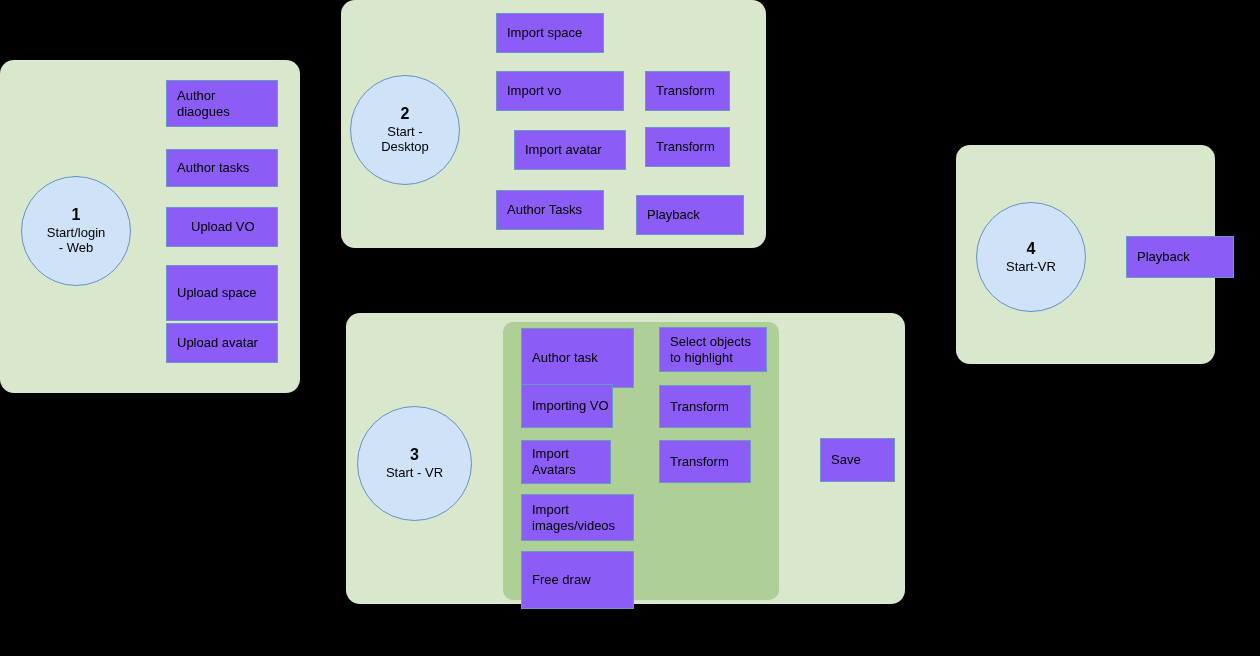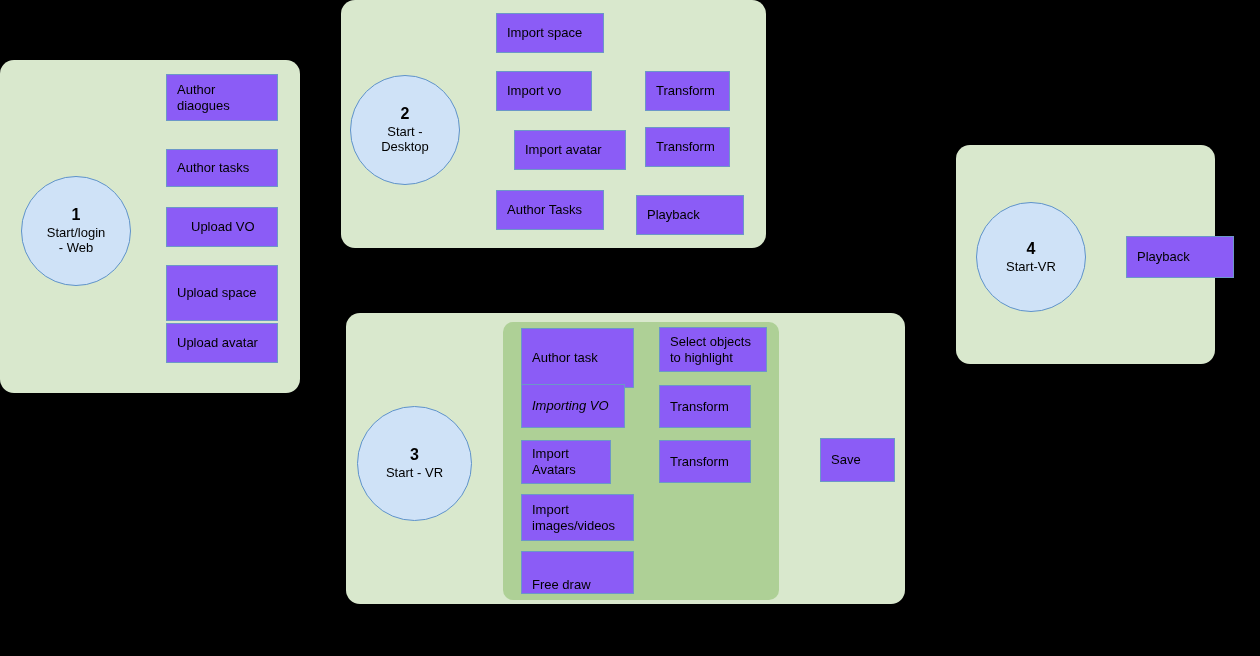--- a/index.html
+++ b/index.html
@@ -63,21 +63,21 @@
     </g>
   </svg>
 
   <div class="group" style="left:0px;top:60px;width:300px;height:333px;">
   </div>
   <div class="circle" style="left:21px;top:176px;width:110px;height:110px;">
     <div class="num">1</div>
     <div class="lbl">Start/login
 - Web</div>
   </div>
-  <div class="box" style="left:166px;top:74px;width:112px;height:47px;">
+  <div class="box" style="left:166px;top:80px;width:112px;height:47px;">
     <span>Author
 diaogues</span>
   </div>
   <div class="box" style="left:166px;top:149px;width:112px;height:38px;">
     <span>Author tasks</span>
   </div>
   <div class="box" style="left:166px;top:207px;width:112px;height:40px;padding-left:24px;">
     <span>Upload VO</span>
   </div>
   <div class="box" style="left:166px;top:265px;width:112px;height:56px;">
@@ -90,21 +90,21 @@
   <div class="group" style="left:341px;top:0px;width:425px;height:248px;">
   </div>
   <div class="circle" style="left:350px;top:75px;width:110px;height:110px;">
     <div class="num">2</div>
     <div class="lbl">Start -
 Desktop</div>
   </div>
   <div class="box" style="left:496px;top:13px;width:108px;height:40px;">
     <span>Import space</span>
   </div>
-  <div class="box" style="left:496px;top:71px;width:96px;height:40px;">
+  <div class="box" style="left:496px;top:71px;width:128px;height:40px;">
     <span>Import vo</span>
   </div>
   <div class="box" style="left:645px;top:71px;width:85px;height:40px;">
     <span>Transform</span>
   </div>
   <div class="box" style="left:496px;top:130px;width:112px;height:40px;margin-left:18px;">
     <span>Import avatar</span>
   </div>
   <div class="box" style="left:645px;top:127px;width:85px;height:40px;">
     <span>Transform</span>
@@ -124,37 +124,37 @@
     <div class="num">3</div>
     <div class="lbl">Start - VR</div>
   </div>
   <div class="box" style="left:521px;top:328px;width:113px;height:60px;">
     <span>Author task</span>
   </div>
   <div class="box" style="left:659px;top:327px;width:108px;height:45px;">
     <span>Select objects
 to highlight</span>
   </div>
-  <div class="box" style="left:521px;top:384px;width:104px;height:44px;font-style:italic;">
+  <div class="box" style="left:521px;top:384px;width:92px;height:44px;">
     <span>Importing VO</span>
   </div>
   <div class="box" style="left:659px;top:385px;width:92px;height:43px;">
     <span>Transform</span>
   </div>
   <div class="box" style="left:521px;top:440px;width:90px;height:44px;">
     <span>Import Avatars</span>
   </div>
   <div class="box" style="left:659px;top:440px;width:92px;height:43px;">
     <span>Transform</span>
   </div>
   <div class="box" style="left:521px;top:494px;width:113px;height:47px;">
     <span>Import
 images/videos</span>
   </div>
-  <div class="box" style="left:521px;top:551px;width:113px;height:43px;align-items:flex-end;">
+  <div class="box" style="left:521px;top:551px;width:113px;height:58px;">
     <span>Free draw</span>
   </div>
   <div class="box" style="left:820px;top:438px;width:75px;height:44px;">
     <span>Save</span>
   </div>
 
   <div class="group" style="left:956px;top:145px;width:259px;height:219px;">
   </div>
   <div class="circle" style="left:976px;top:202px;width:110px;height:110px;">
     <div class="num">4</div>

